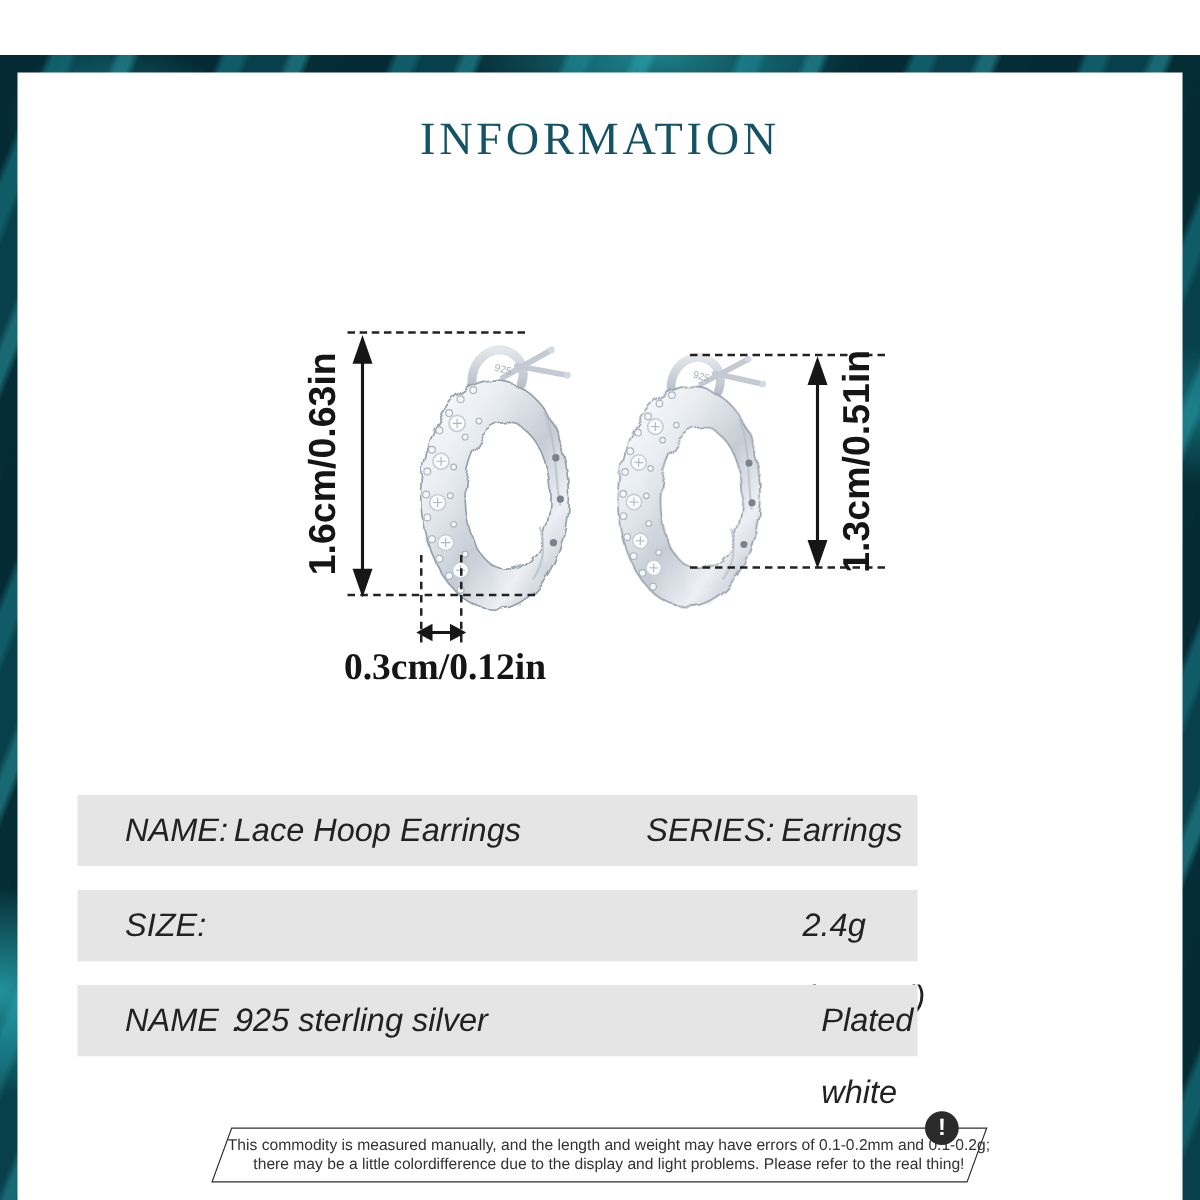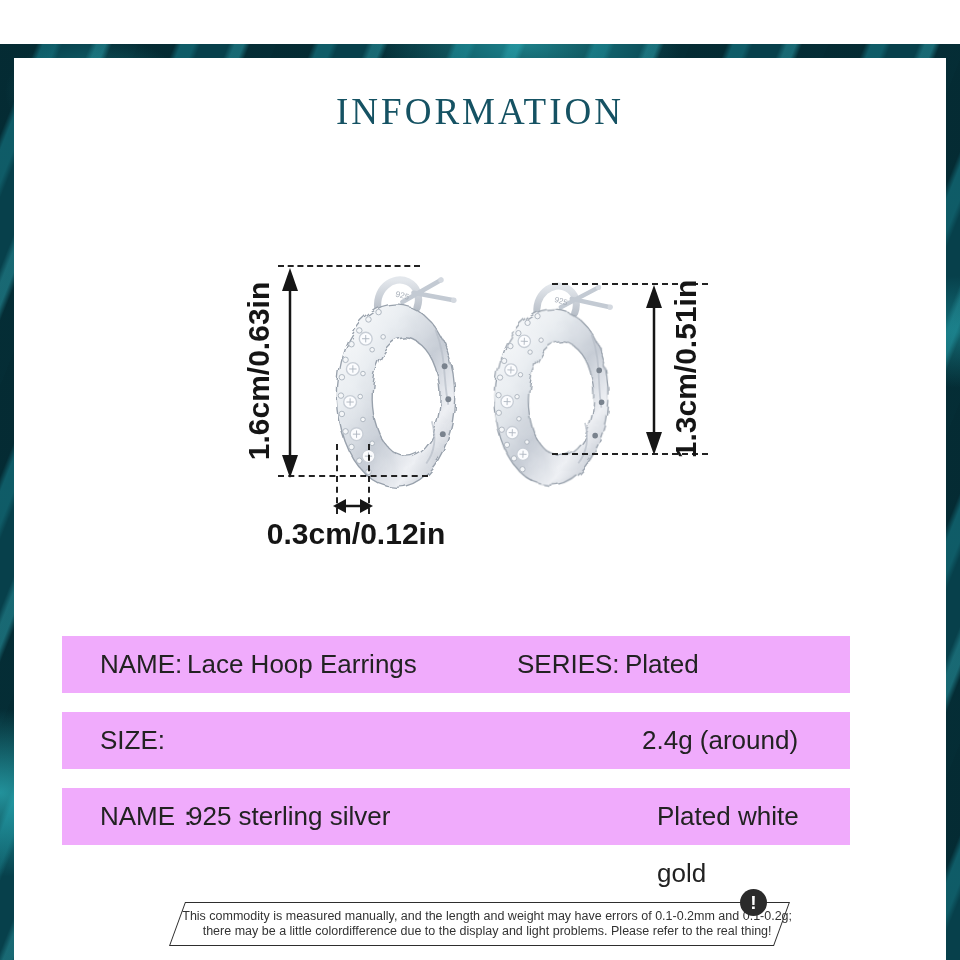--- a/index.html
+++ b/index.html
@@ -21,24 +21,24 @@
   .title{position:absolute;top:46px;left:0;right:0;text-align:center;
     font-family:"Liberation Serif",serif;font-size:37px;font-weight:400;
     letter-spacing:3px;color:#155263;}
   
   .dash-h{position:absolute;height:0;border-top:2.5px dashed #222;}
   .dash-v{position:absolute;width:0;border-left:2.5px dashed #222;}
   .arrow{position:absolute;}
   .vlabel,.hlabel{position:absolute;white-space:nowrap;color:#151515;
     font-size:30px;font-weight:600;}
   .vlabel{transform:translate(-50%,-50%) rotate(-90deg);}
-  .hlabel{transform:translate(-50%,-50%);}
+  .hlabel{transform:translate(-50%,-50%);font-family:Liberation Serif, serif;}
   .earring{position:absolute;}
   
-  .spec-row{position:absolute;left:62px;width:788px;height:57px;background:#f0abfc;}
+  .spec-row{position:absolute;left:62px;width:672px;height:57px;background:#e5e5e5;font-style:italic;}
   .spec-row span{position:absolute;top:0;line-height:57px;font-size:26px;color:#222;}
   
   .banner{position:absolute;left:185px;top:858px;width:605px;height:44px;
     border:1.5px solid #2e2e2e;transform:skewX(-20deg);transform-origin:top left;
     background:#fff;box-sizing:border-box;}
   .banner-inner{transform:skewX(20deg);transform-origin:top left;width:100%;height:100%;
     display:flex;flex-direction:column;justify-content:center;align-items:center;}
   .banner-inner div{font-size:12.5px;line-height:15px;color:#333;white-space:nowrap;}
   .excl{position:absolute;left:740px;top:845px;width:27px;height:27px;border-radius:50%;
     background:#2b2b2b;color:#fff;text-align:center;line-height:27px;
@@ -160,21 +160,21 @@
     <polygon points="11,0 3,23 19,23" fill="#161616"></polygon>
     <polygon points="11,170 3,147 19,147" fill="#161616"></polygon>
   </svg>
   <div class="vlabel" style="left:686px;top:325px">1.3cm/0.51in</div>
 
   
   <div class="spec-row" style="top:592px">
     <span style="left:38px">NAME:</span>
     <span style="left:455px">SERIES:</span>
     <span style="left:125px">Lace Hoop Earrings</span>
-    <span style="left:563px">Plated</span>
+    <span style="left:563px">Earrings</span>
   </div>
   <div class="spec-row" style="top:668px">
     <span style="left:38px">SIZE:</span>
     <span style="left:580px">2.4g (around)</span>
   </div>
   <div class="spec-row" style="top:744px">
     <span style="left:38px">NAME：</span>
     <span style="left:126px">925 sterling silver</span>
     <span style="left:595px">Plated white gold</span>
   </div>

